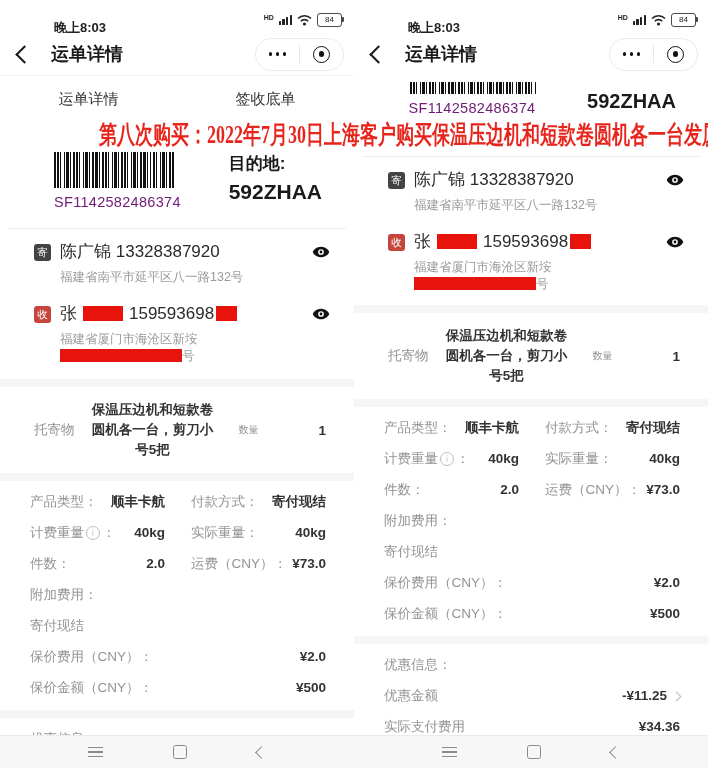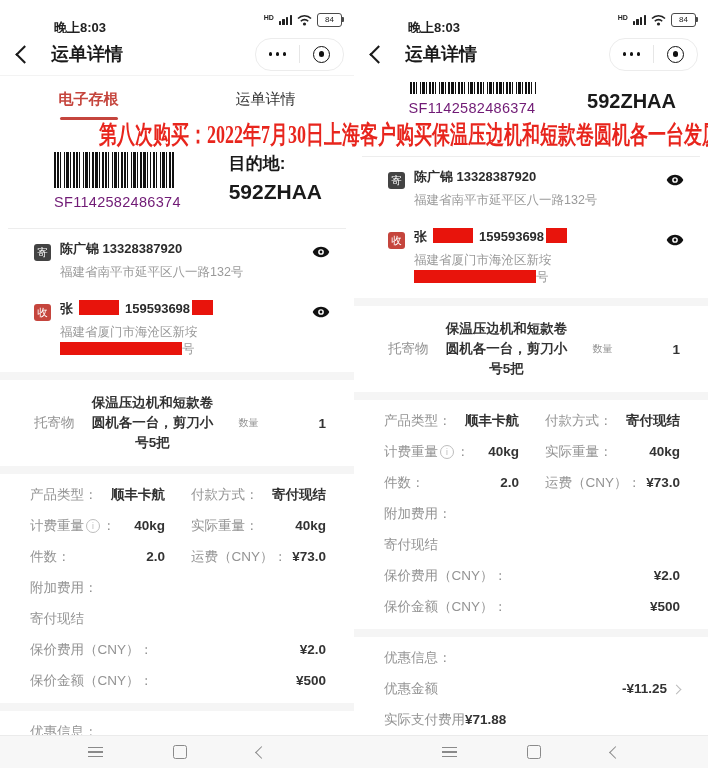--- a/index.html
+++ b/index.html
@@ -61,21 +61,21 @@
   .dest-code{font-size:21px;font-weight:700;color:#1a1a1a;margin-top:5px}
   .dest-code.solo{font-size:20px;margin-top:12px}
   .bc-row.mini{padding:3px 24px 40px 54px}
 
   
   .arow{position:relative;padding:11px 46px 5px 60px;min-height:44px}
   .badge{position:absolute;left:34px;top:15px;width:17px;height:17px;border-radius:3px;color:#fff;
          font-size:10.5px;display:flex;align-items:center;justify-content:center}
   .badge.send{background:#434343}
   .badge.recv{background:#c5453d}
-  .aname{font-size:13px;color:#2b2b2b;font-weight:700}
+  .aname{font-size:17px;color:#2b2b2b;font-weight:400}
   .aaddr{font-size:12.5px;color:#9a9a9a;margin-top:6px}
   .eye{position:absolute;right:24px;top:17px;cursor:pointer;line-height:0}
   .red-block{display:inline-block;background:#e8140c;vertical-align:-2px}
   .rb-name{width:40px;height:15px;margin:0 6px}
   .rb-phone{width:21px;height:15px;margin-left:2px}
   .rb-addr{width:122px;height:13px;vertical-align:-2px}
 
   
   .cargo{display:flex;padding:13px 28px 13px 34px}
   .clabel{font-size:13.5px;color:#949494;align-self:center}
@@ -139,25 +139,25 @@
             <i></i>
             <i></i>
           </span>
         <span class="cap-div"></span>
         <span class="cap-half">
             <span class="target"></span>
           </span>
       </span>
     </div>
     <div class="tabcard">
-      <div class="tab active">
-          <span class="t">电子存根</span>
-        </div>
       <div class="tab">
           <span class="t">运单详情</span>
+        </div>
+      <div class="tab">
+          <span class="t">签收底单</span>
         </div>
     </div>
 
     <div class="card">
       <div class="bc-row">
         <div>
           <div class="bars big"></div>
           <div class="bc-num">SF1142582486374</div>
         </div>
         <div class="dest">
@@ -413,23 +413,23 @@
     <div class="gap"></div>
 
     <div class="card fees">
       <div class="frow">
           <span class="fl">优惠信息：</span>
         </div>
       <div class="frow" style="justify-content:space-between">
           <span class="fl">优惠金额</span>
           <span class="fv"><span>-¥11.25</span><span class="chev"></span></span>
         </div>
-      <div class="frow" style="justify-content:flex-start">
+      <div class="frow" style="justify-content:space-between">
           <span class="fl">实际支付费用</span>
-          <span class="fv">¥71.88</span>
+          <span class="fv">¥34.36</span>
         </div>
     </div>
 
     <div class="gap"></div>
 
     <div class="card fees">
       <div class="frow">
           <span class="fl">备注：无</span>
         </div>
 

